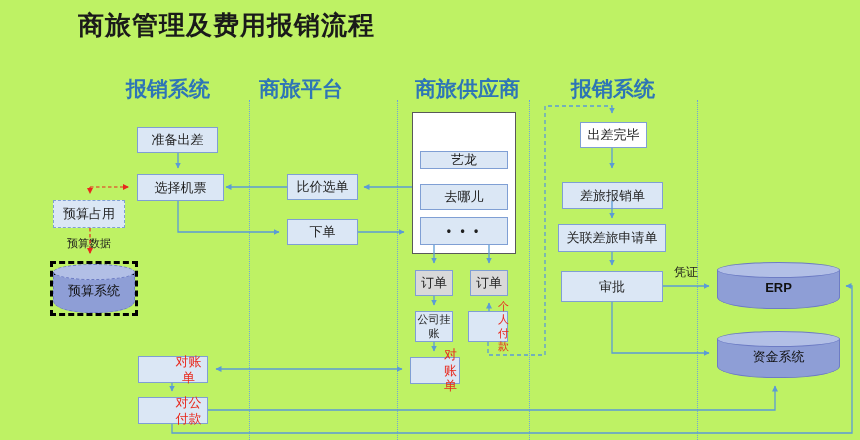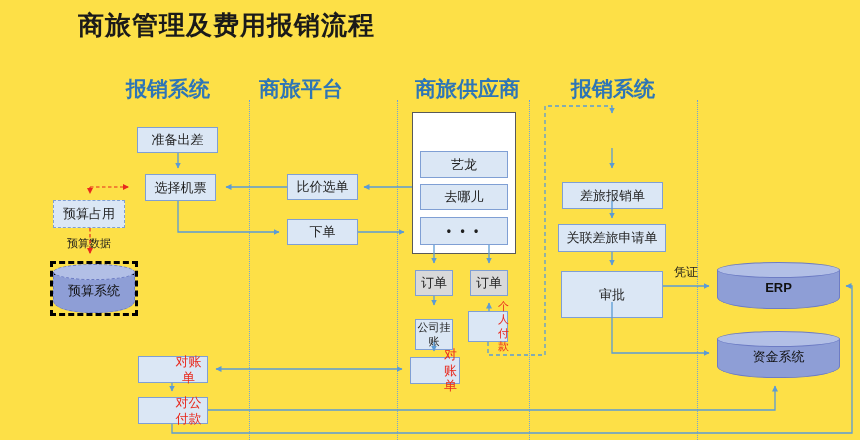--- a/index.html
+++ b/index.html
@@ -1,16 +1,16 @@
 <!DOCTYPE html>
 <html><head>
 <meta charset="utf-8">
 <style>
   html,body{margin:0;padding:0;background:#fff;}
-  .stage{position:relative;width:860px;height:440px;background:#fde047;overflow:hidden;
+  .stage{position:relative;width:860px;height:440px;background:#bef264;overflow:hidden;
          font-family:"Liberation Sans","DejaVu Sans",sans-serif;}
   .title{position:absolute;left:78px;top:8px;font-size:26px;font-weight:600;color:#1a1a1a;letter-spacing:1px;}
   .lane-header{position:absolute;top:75px;font-weight:bold;font-size:21px;color:#2e75b6;text-align:center;white-space:nowrap;}
   .divider{position:absolute;top:100px;height:340px;width:0;border-left:1px dotted #6fa3dc;}
   .node{position:absolute;display:flex;align-items:center;justify-content:center;text-align:center;
         font-size:13px;color:#1f1f1f;background:#dbe7f5;border:1px solid #7f9fd4;box-sizing:border-box;line-height:1.2;padding:1px;}
   .white{background:#ffffff;}
   .gray{background:#d9d9d9;}
   .red-text{color:#e8291d;padding-left:32px;}
   .dashed{border-style:dashed;}
@@ -39,46 +39,47 @@
   <div class="lane-header" style="left:259px;width:80px;">商旅平台</div>
   <div class="lane-header" style="left:415px;width:100px;">商旅供应商</div>
   <div class="lane-header" style="left:571px;width:80px;">报销系统</div>
 
   <div class="divider" style="left:249px;"></div>
   <div class="divider" style="left:397px;"></div>
   <div class="divider" style="left:529px;"></div>
   <div class="divider" style="left:697px;"></div>
 
   <div class="node" style="left:137px;top:127px;width:81px;height:26px;">准备出差</div>
-  <div class="node" style="left:145px;top:174px;width:71px;height:27px;">选择机票</div>
+  <div class="node" style="left:137px;top:174px;width:87px;height:27px;">选择机票</div>
   <div class="node dashed" style="left:53px;top:200px;width:72px;height:28px;">预算占用</div>
   <div class="edge-label" style="left:57px;top:236px;width:64px;">预算数据</div>
   <div class="cylinder dashed" style="left:50px;top:261px;width:82px;height:49px;">
     <div class="cyl-body"></div>
     <div class="cyl-top"></div>
     <span class="cyl-label">预算系统</span>
   </div>
 
   <div class="node" style="left:287px;top:174px;width:71px;height:26px;">比价选单</div>
   <div class="node" style="left:287px;top:219px;width:71px;height:26px;">下单</div>
 
   <div class="container-box" style="left:412px;top:112px;width:104px;height:142px;"></div>
-  <div class="node" style="left:420px;top:151px;width:88px;height:27px;">艺龙</div>
+  <div class="node" style="left:420px;top:151px;width:88px;height:18px;">艺龙</div>
   <div class="node" style="left:420px;top:184px;width:88px;height:26px;">去哪儿</div>
   <div class="node dots" style="left:420px;top:217px;width:88px;height:28px;">• • •</div>
 
   <div class="node gray" style="left:415px;top:270px;width:38px;height:26px;">订单</div>
   <div class="node gray" style="left:470px;top:270px;width:38px;height:26px;">订单</div>
-  <div class="node small" style="left:415px;top:311px;width:38px;height:31px;margin-top:8px;">公司挂账</div>
+  <div class="node small" style="left:415px;top:311px;width:38px;height:31px;">公司挂账</div>
   <div class="node small red-text" style="left:468px;top:311px;width:40px;height:31px;">个人付款</div>
   <div class="node red-text" style="left:410px;top:357px;width:50px;height:27px;">对账单</div>
 
+  <div class="node white" style="left:580px;top:122px;width:67px;height:26px;">出差完毕</div>
   <div class="node" style="left:562px;top:182px;width:101px;height:27px;">差旅报销单</div>
   <div class="node" style="left:558px;top:224px;width:108px;height:28px;">关联差旅申请单</div>
-  <div class="node" style="left:561px;top:271px;width:102px;height:47px;">审批</div>
+  <div class="node" style="left:561px;top:271px;width:102px;height:31px;">审批</div>
   <div class="edge-label" style="left:668px;top:264px;width:36px;font-size:12px;">凭证</div>
 
   <div class="cylinder" style="left:717px;top:262px;width:123px;height:47px;">
     <div class="cyl-body"></div>
     <div class="cyl-top"></div>
     <span class="cyl-label semibold">ERP</span>
   </div>
   <div class="cylinder" style="left:717px;top:331px;width:123px;height:47px;">
     <div class="cyl-body"></div>
     <div class="cyl-top"></div>

